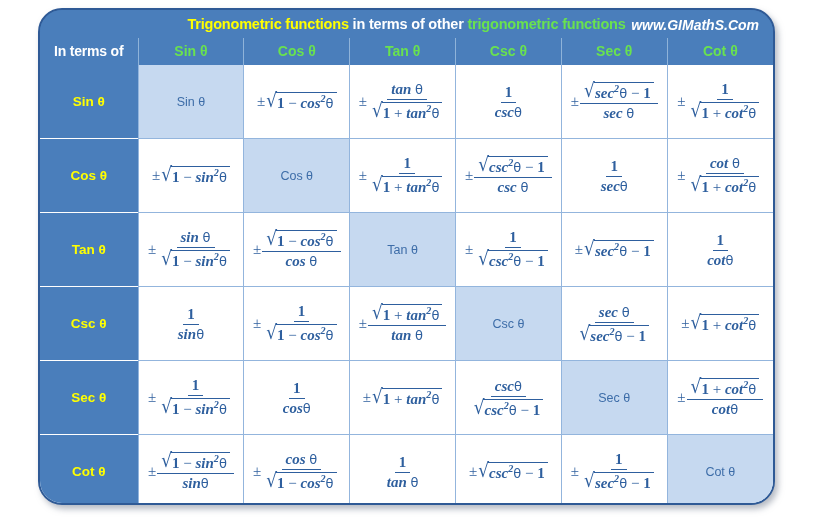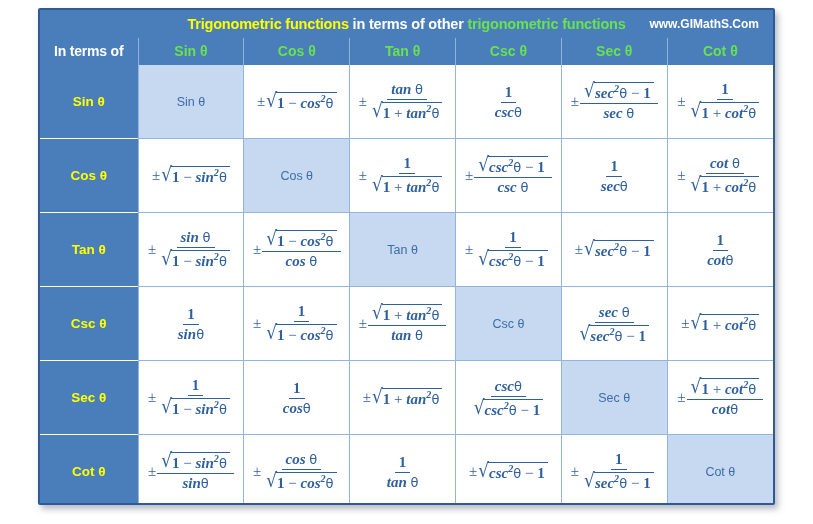--- a/index.html
+++ b/index.html
@@ -14,21 +14,21 @@
     overflow: hidden;
   }
 
   .frame {
     position: absolute;
     left: 38px;
     top: 8px;
     width: 737px;
     height: 497px;
     border: 2px solid #2f5a96;
-    border-radius: 2px;
+    border-radius: 24px;
     background: #4a7ebb;
     box-sizing: border-box;
     box-shadow: 3px 4px 6px rgba(120,130,145,0.55);
     overflow: hidden;
   }
 
   
   .titlebar {
     position: relative;
     height: 28px;
@@ -44,22 +44,23 @@
     white-space: nowrap;
   }
   .title .t-yellow { color: #ffff00; }
   .title .t-white  { color: #ffffff; }
   .title .t-green  { color: #69e24f; }
   .site {
     position: absolute;
     right: 14px;
     top: 7px;
     color: #ffffff;
-    font-size: 12px;
-    font-weight: bold;
+    font-size: 14px;
+    font-weight: bold;
+    font-style: italic;
   }
 
   
   table.trig {
     border-collapse: collapse;
     table-layout: fixed;
     width: 733px;
     background: #ffffff;
   }
   table.trig col.c-first { width: 98px; }

